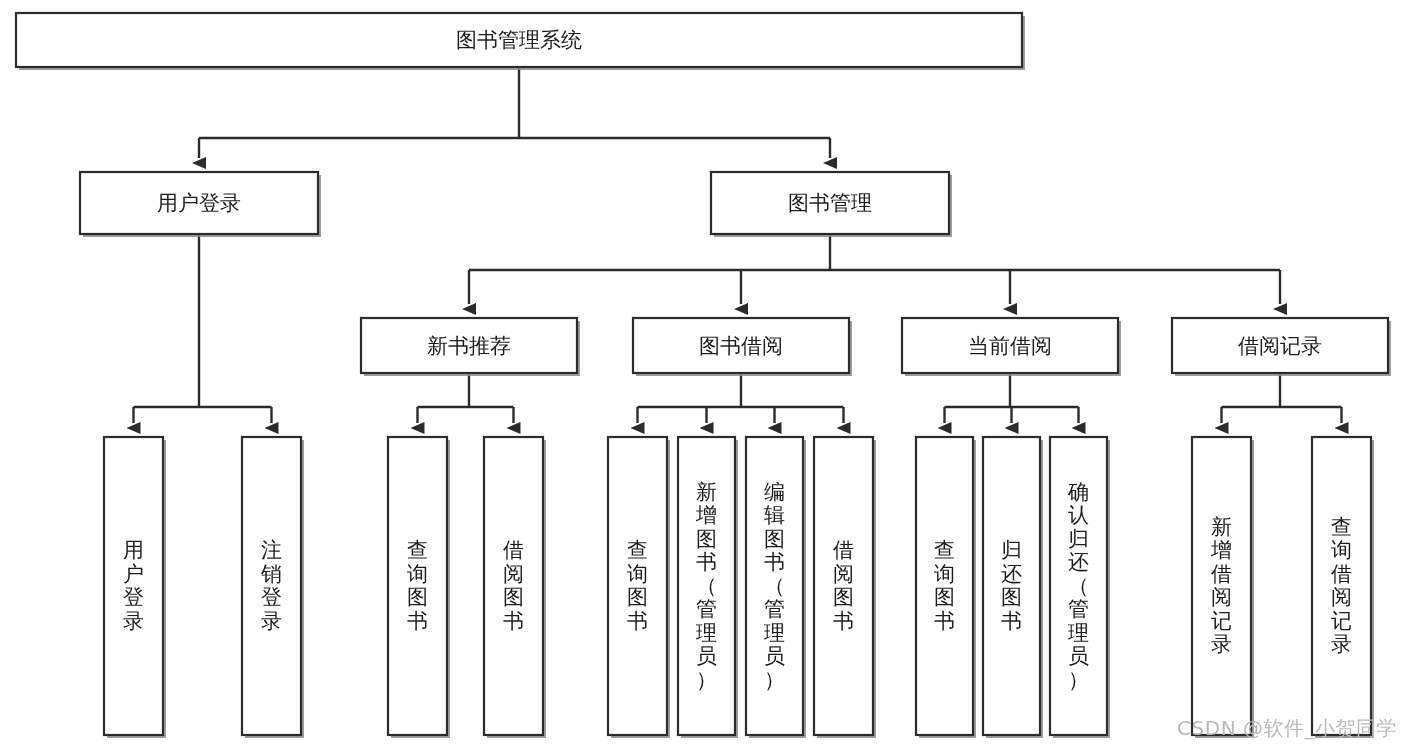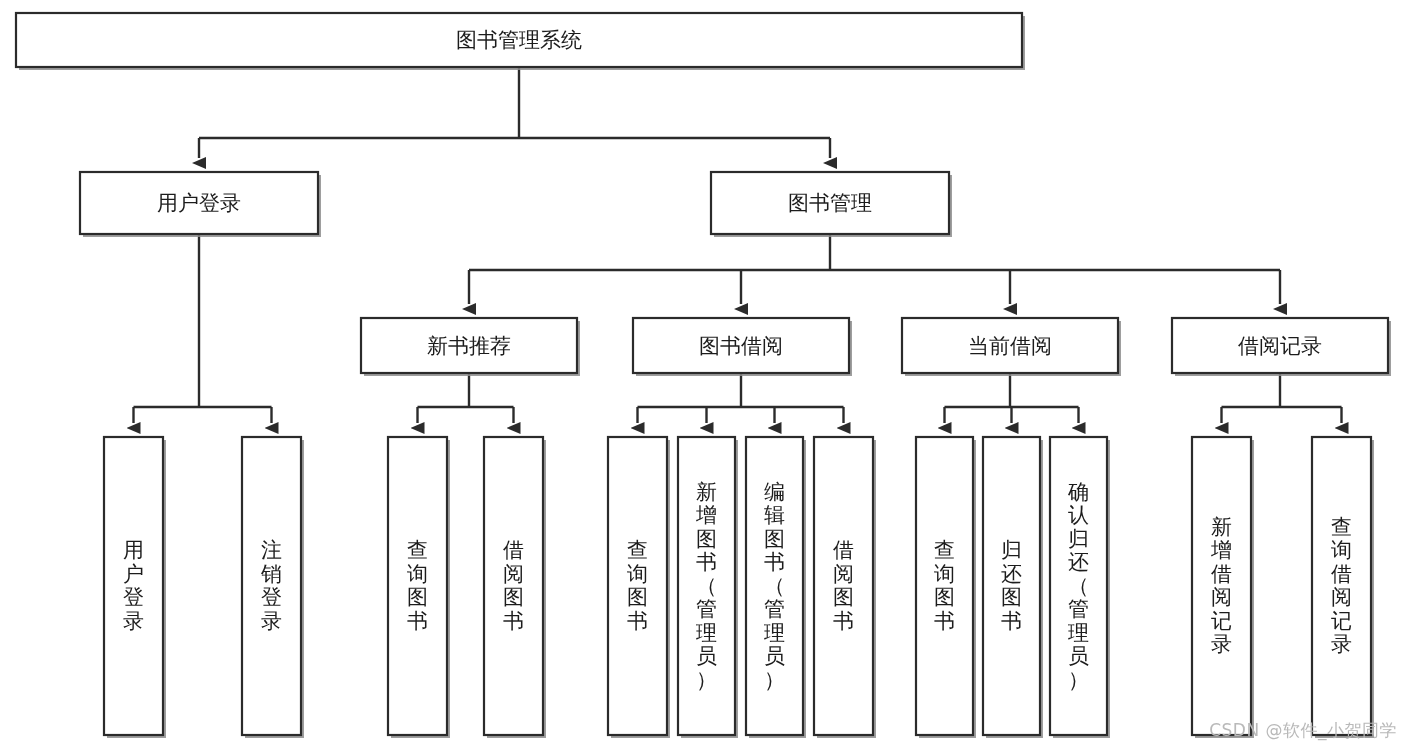--- a/index.html
+++ b/index.html
@@ -53,21 +53,21 @@
     font-family: "DejaVu Sans", "Liberation Sans", sans-serif;
     font-size: 21px;
     fill: #1c1c1c;
     text-anchor: middle;
   }
   .watermark {
     position: absolute;
     right: 8px;
     bottom: 5px;
     font-family: "DejaVu Sans", "Liberation Sans", sans-serif;
-    font-size: 17px;
+    font-size: 20px;
     color: #b9b9b9;
     white-space: nowrap;
     letter-spacing: 0.5px;
   }
 </style>
 </head>
 <body>
 
 <div id="diagram-root">
   <svg class="canvas" viewBox="0 0 1405 747">

